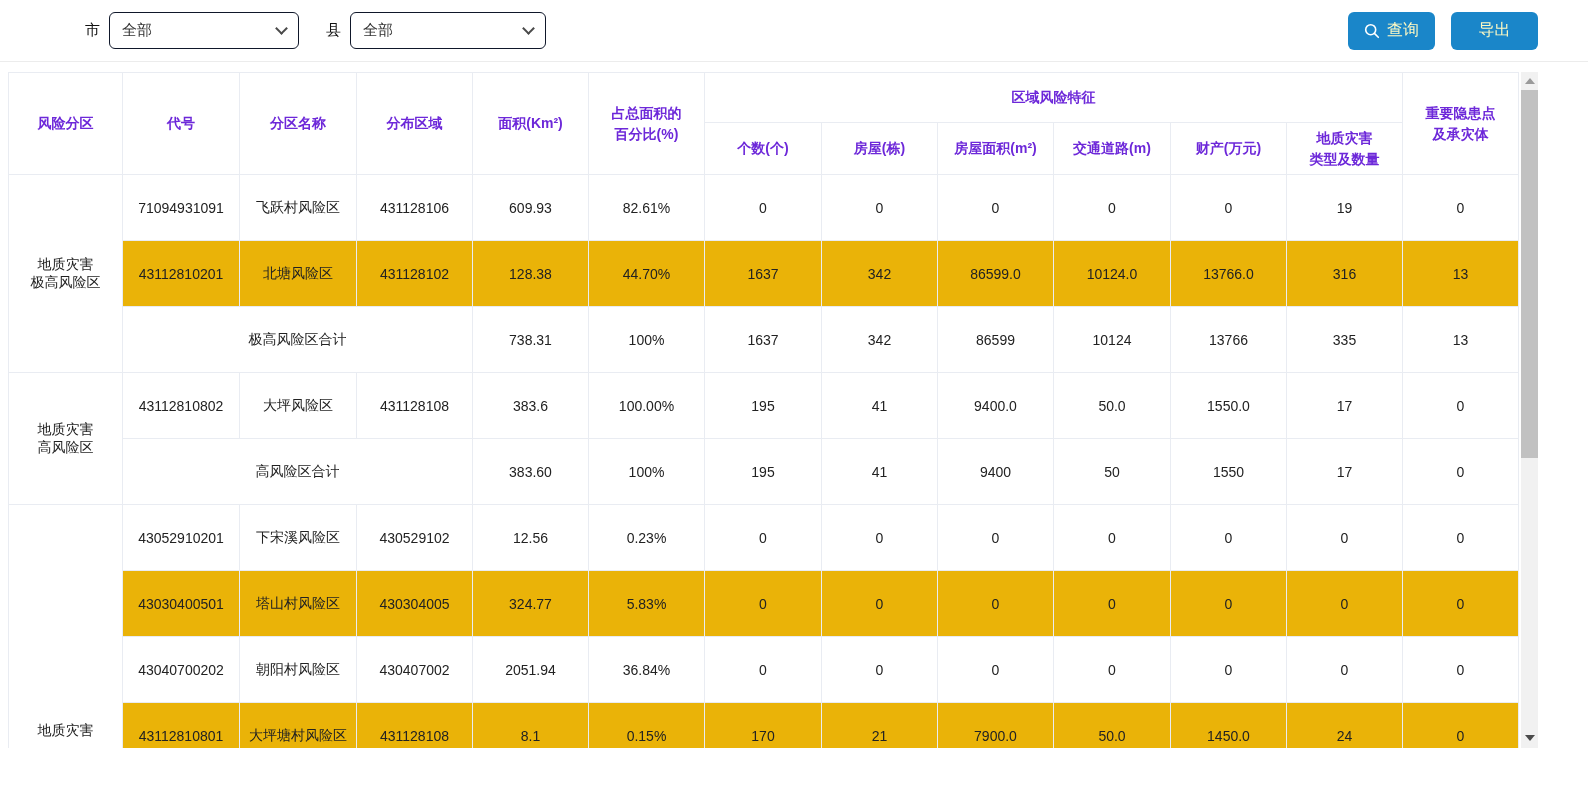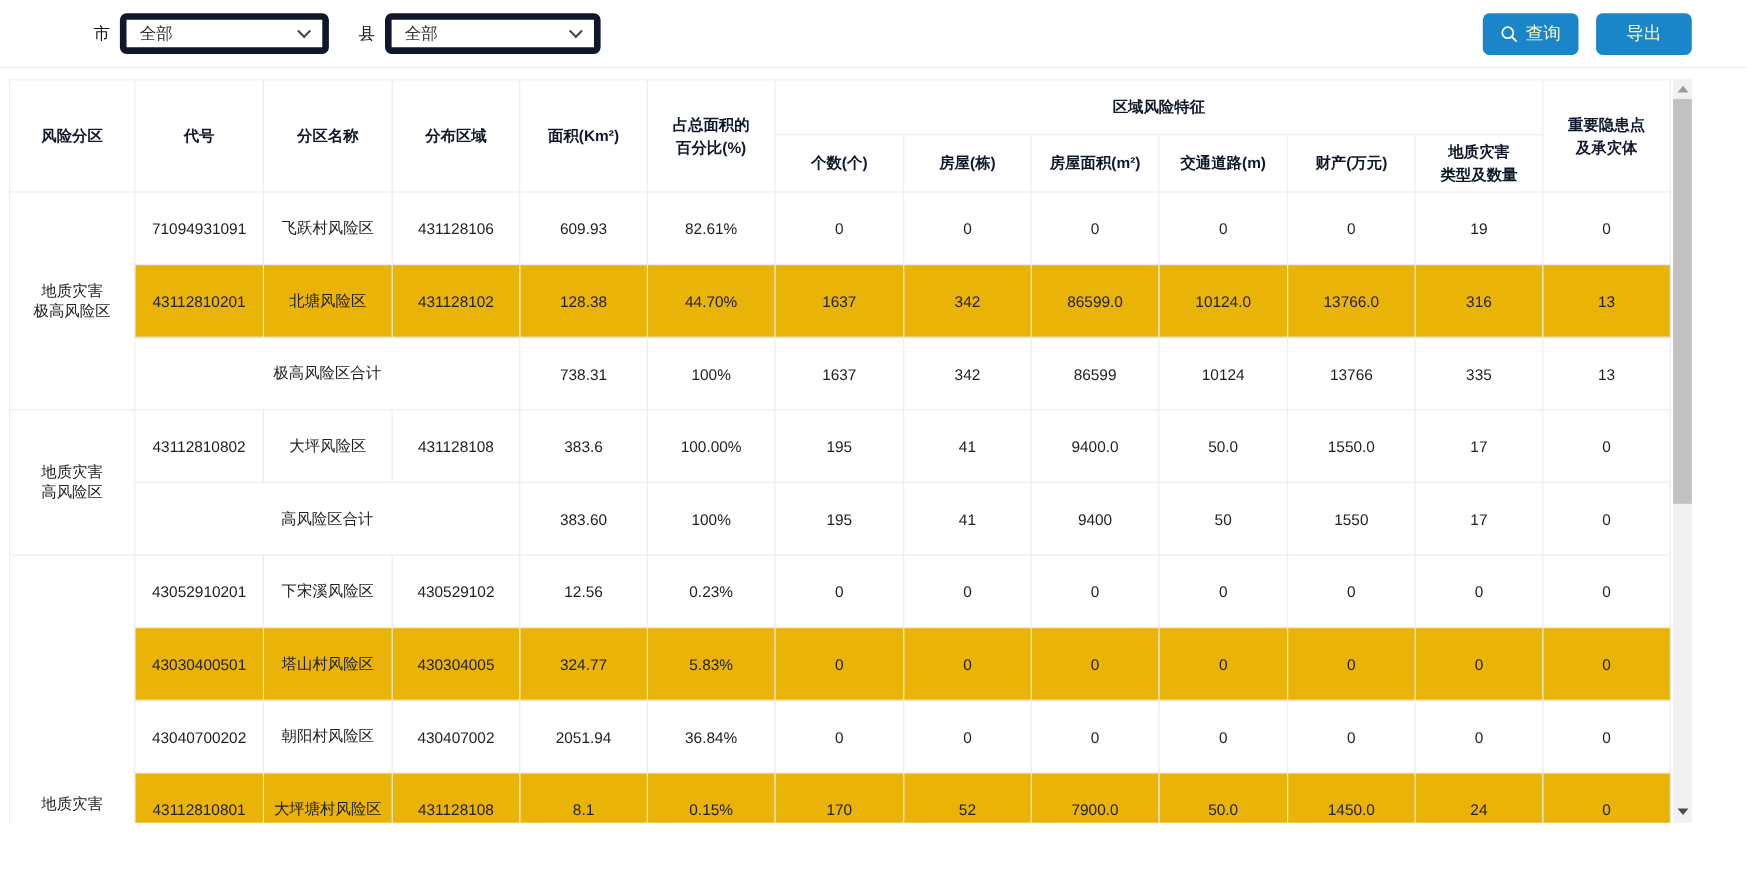--- a/index.html
+++ b/index.html
@@ -1,34 +1,34 @@
 <!DOCTYPE html>
 <html><head>
 <meta charset="utf-8">
 <style>
   * { margin:0; padding:0; box-sizing:border-box; }
   html,body { width:1588px; height:794px; background:#fff; font-family:"Liberation Sans", sans-serif; color:#262626; }
 
   
   .topbar { height:62px; display:flex; align-items:center; padding:0 50px 0 85px; background:#fff; border-bottom:1px solid #ececec; }
   .field-label { font-size:15px; color:#111; margin-right:9px; white-space:nowrap; }
-  .select { width:190px; height:37px; border:6px solid #0f172a; border-radius:6px; background:#fff; display:flex; align-items:center; justify-content:space-between; padding:0 12px; font-size:15px; color:#333; cursor:pointer; }
+  .select { width:190px; height:37px; border:1px solid #0f172a; border-radius:6px; background:#fff; display:flex; align-items:center; justify-content:space-between; padding:0 12px; font-size:15px; color:#333; cursor:pointer; }
   .select.county { width:196px; }
   .chev { width:9px; height:9px; border-right:2px solid #4a4a4a; border-bottom:2px solid #4a4a4a; transform:rotate(45deg); margin-top:-4px; }
   .county-group { margin-left:27px; }
   .btns { margin-left:auto; display:flex; gap:16px; }
   .btn { height:38px; min-width:87px; border:none; border-radius:6px; background:#1a86c9; color:#fef9c3; font-size:16px; display:inline-flex; align-items:center; justify-content:center; gap:7px; cursor:pointer; font-family:inherit; padding:0 14px; }
   .btn svg { display:block; }
 
   
   .main { display:flex; margin:10px 0 0 8px; }
   .table-viewport { width:1513px; height:676px; overflow:hidden; }
   table { border-collapse:collapse; table-layout:fixed; width:1511px; }
   th, td { border:1px solid #e9ecf2; text-align:center; vertical-align:middle; padding:2px 4px; font-size:14px; }
-  th { font-weight:bold; color:#0f172a; line-height:1.5;margin-top:36px; }
+  th { font-weight:bold; color:#6d28d9; line-height:1.5;margin-top:36px; }
   td { color:#222; }
   thead tr.hrow1 { height:50px; }
   thead tr.hrow2 { height:52px;padding-left:32px; }
   tbody tr { height:66px; }
   .pre { white-space:pre-line; }
   tr.shaded td { background:#eab308; }
   td.group-cell { background:#fff; }
   td.va-bottom { vertical-align:bottom; padding-bottom:28px; }
 
   
@@ -230,21 +230,21 @@
           <td>0</td>
           <td>0</td>
         </tr>
         <tr class="shaded">
           <td>43112810801</td>
           <td>大坪塘村风险区</td>
           <td>431128108</td>
           <td>8.1</td>
           <td>0.15%</td>
           <td>170</td>
-          <td>52</td>
+          <td>21</td>
           <td>7900.0</td>
           <td>50.0</td>
           <td>1450.0</td>
           <td>24</td>
           <td>0</td>
         </tr>
       </tbody>
     </table>
   </div>
 

